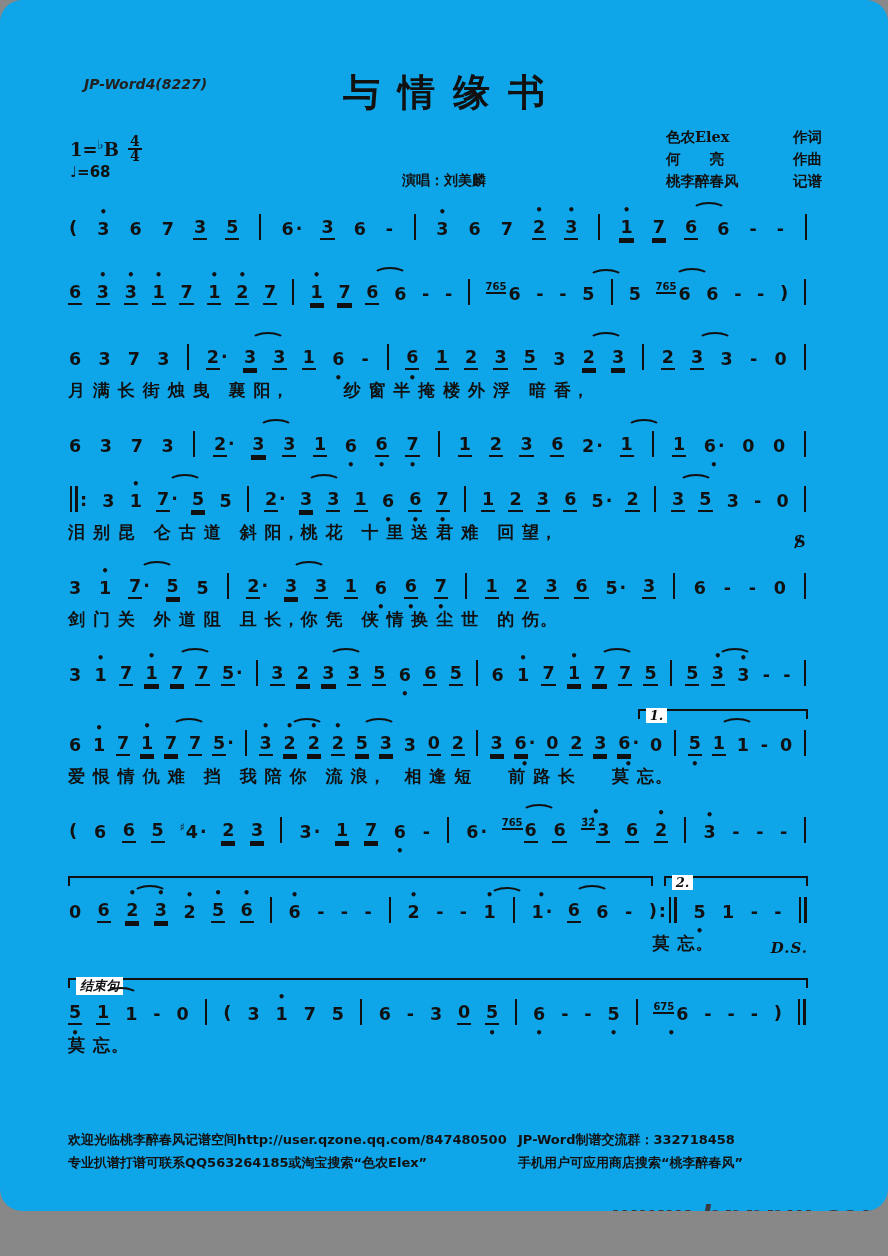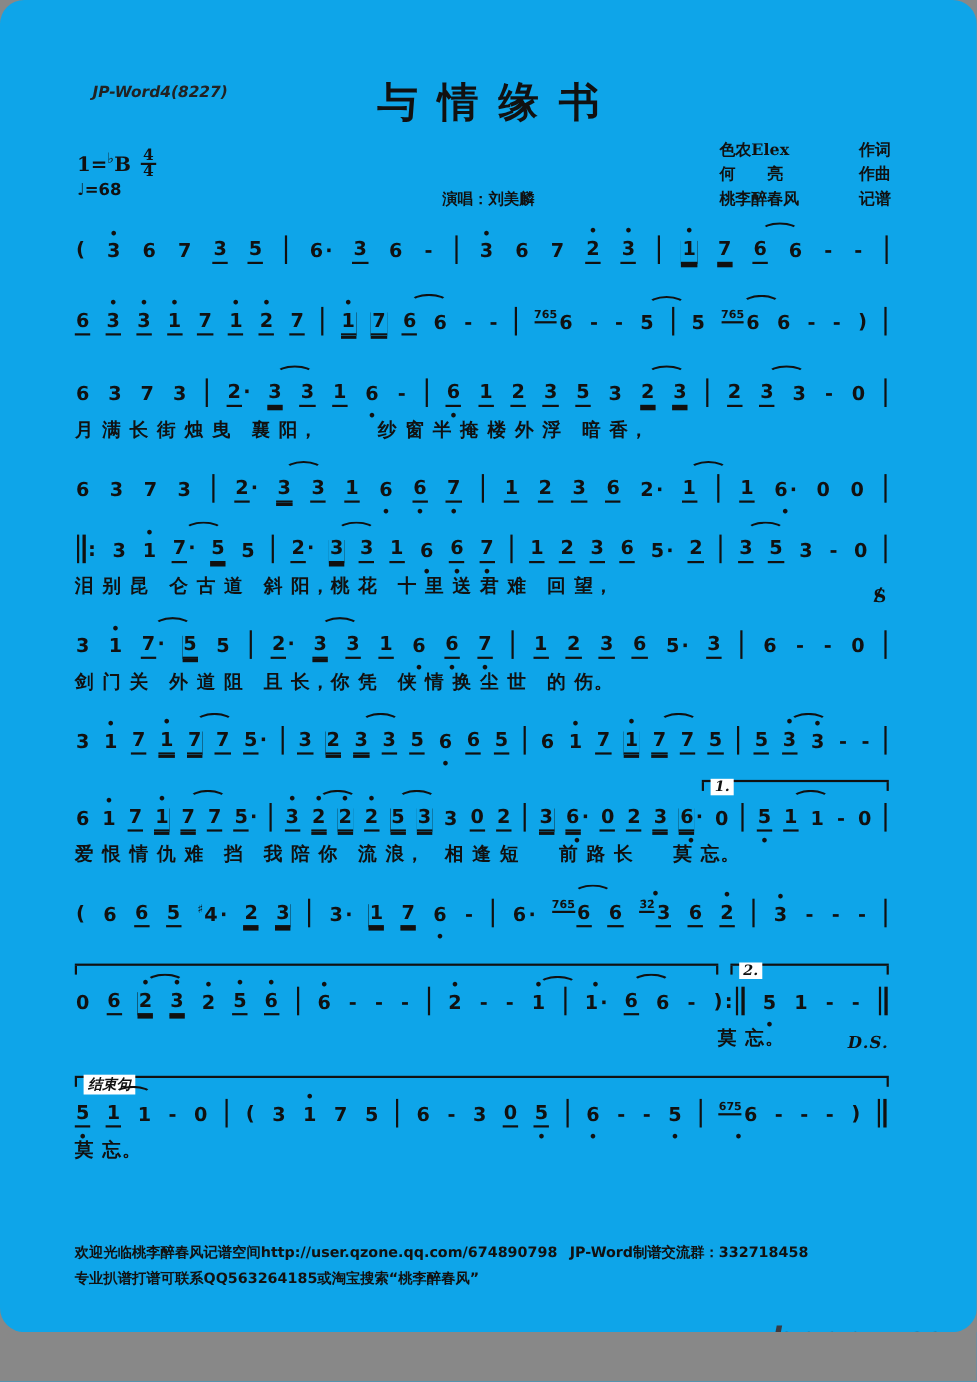--- a/index.html
+++ b/index.html
@@ -15,21 +15,21 @@
   .performer{position:absolute;left:0;right:0;top:172px;text-align:center;
              font:700 14px "DejaVu Serif",serif;}
   .keyblock{position:absolute;left:70px;top:138px;font-weight:700;}
   .keyline{display:flex;align-items:center;height:22px;}
   .keytxt{font:700 18px "DejaVu Serif",serif;}
   .flat{font-size:13px;vertical-align:7px;position:relative;top:-5px;}
   .frac{display:inline-flex;flex-direction:column;align-items:center;margin-left:9px;
         font:700 14px "DejaVu Serif",serif;line-height:13px;}
   .frac .num{border-bottom:2px solid #111;padding:0 2px;}
   .tempo{font:700 15px "DejaVu Sans",sans-serif;margin-top:3px;}
-  .credits{position:absolute;right:78px;top:126px;width:156px;font:700 14.5px "DejaVu Serif",serif;}
+  .credits{position:absolute;right:66px;top:126px;width:156px;font:700 14.5px "DejaVu Serif",serif;}
   .credit-row{display:flex;justify-content:space-between;line-height:22px;}
 
   
   #score{position:absolute;left:68px;top:206px;width:740px;}
   .line{position:relative;margin-bottom:21px;}
   .line.no-lyr{margin-bottom:31px;}
   .brow{position:relative;height:15px;}
   .volta{position:absolute;top:2px;height:9px;border-top:2px solid #111;}
   .volta::before,.volta::after{content:"";position:absolute;top:0;width:2px;height:8px;background:#111;}
   .volta::before{left:0;}
@@ -592,23 +592,24 @@
             <i class="bl"></i>
             <i class="bl thick"></i>
           </span>
         </div>
         <div class="lyrics-row">莫 忘。</div>
       </div>
     </div>
 
   <div class="footer">
     <div class="f-left">
-      <div>欢迎光临桃李醉春风记谱空间http://user.qzone.qq.com/674890798</div>
-      <div>专业扒谱打谱可联系QQ563264185或淘宝搜索“桃李醉春风”</div>
+      <div>欢迎光临桃李醉春风记谱空间http://user.qzone.qq.com/847480500</div>
+      <div>专业扒谱打谱可联系QQ563264185或淘宝搜索“色农Elex”</div>
     </div>
     <div class="f-right">
       <div>JP-Word制谱交流群：332718458</div>
+      <div>手机用户可应用商店搜索“桃李醉春风”</div>
     </div>
   </div>
 
   <div class="watermark">www.hpppw.com</div>
 
 </div>
 
 </body></html>

